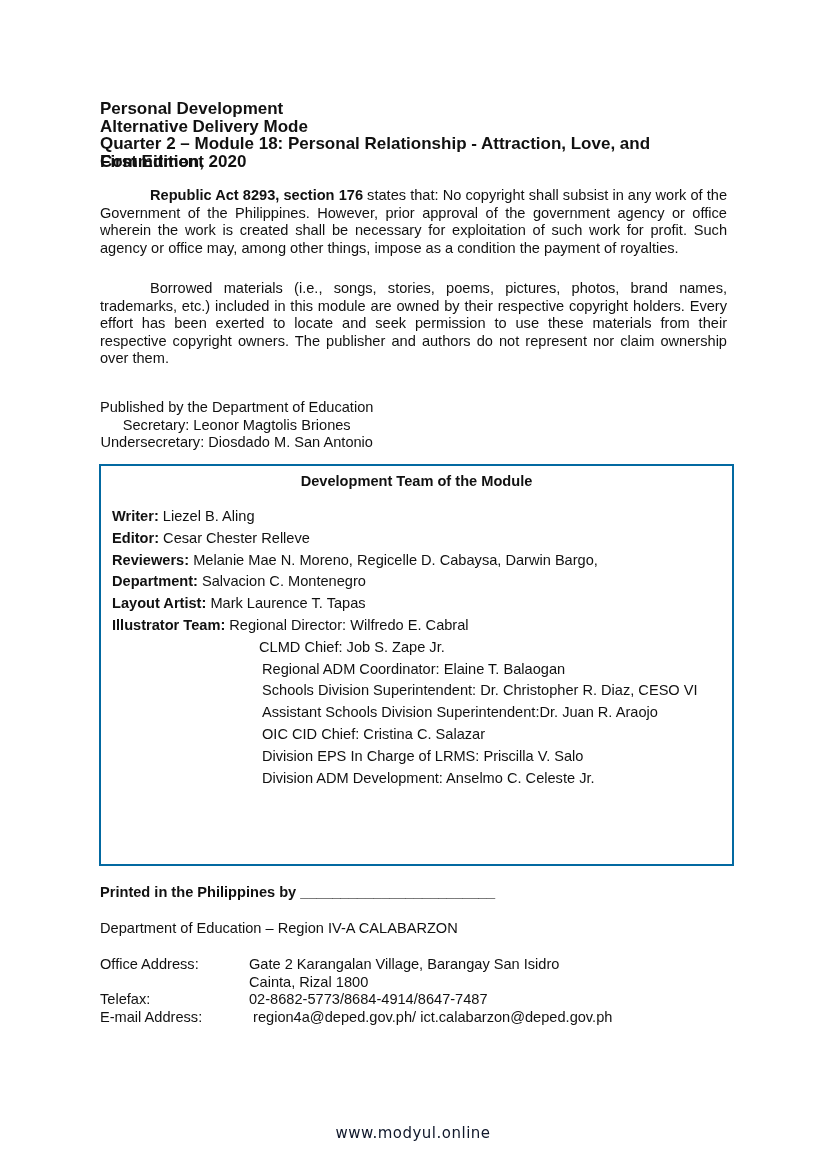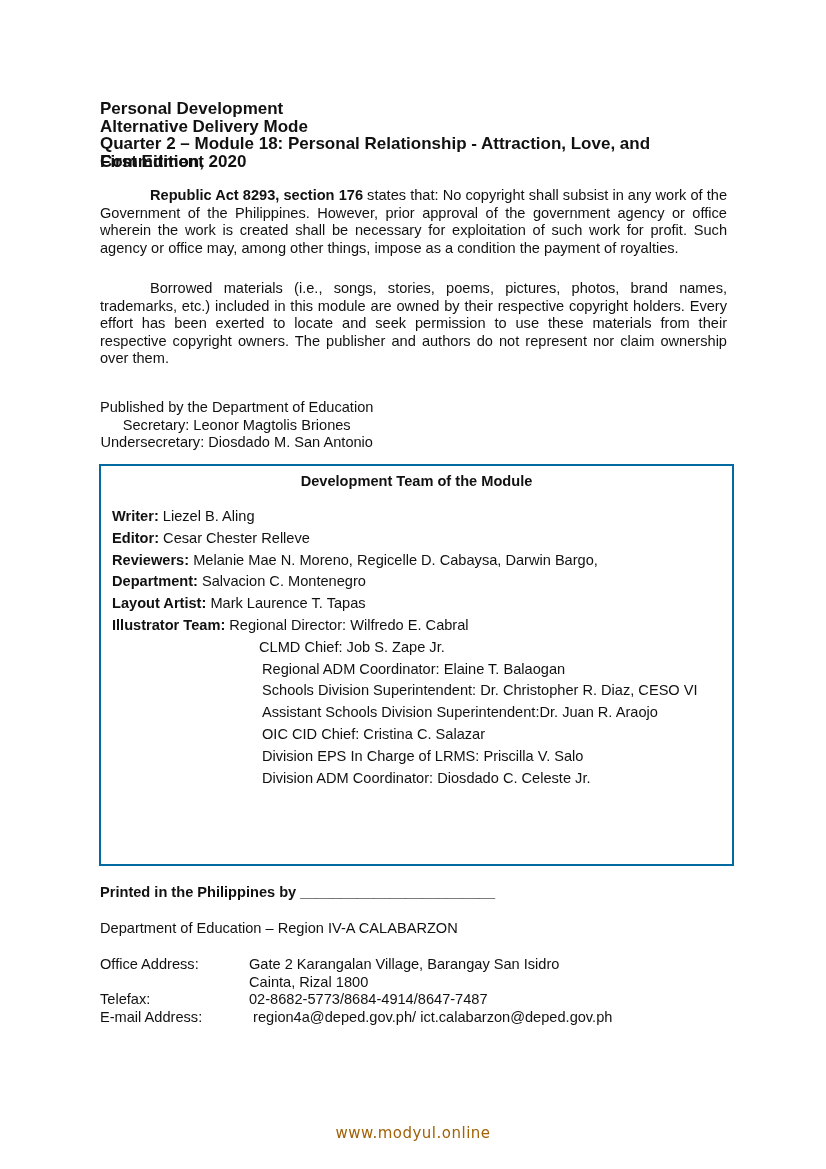--- a/index.html
+++ b/index.html
@@ -30,21 +30,21 @@
     .team-line { height: 21.8px; white-space: nowrap; }
     .mgmt-sub { padding-left: 147px; }
     .mgmt-sub2 { padding-left: 150px; }
     .printed { left: 100px; top: 884px; font-weight: bold; }
     .region { left: 100px; top: 920px; font-weight: normal; }
     .contact { left: 100px; top: 956px; }
     .contact-row { height: 17.5px; white-space: nowrap; }
     .contact-label { display: inline-block; width: 149px; }
     .watermark {
       left: 0; right: 0; top: 1125px; text-align: center;
-      font-family: "DejaVu Sans", sans-serif; font-size: 15px; color: #a16207;
+      font-family: "DejaVu Sans", sans-serif; font-size: 15px; color: #0f172a;
       letter-spacing: 0.5px;
     }
   </style>
 </head>
 <body>
 
 <div class="abs title-block">
   <div>Personal Development</div>
   <div>Alternative Delivery Mode</div>
   <div>Quarter 2 – Module 18: Personal Relationship - Attraction, Love, and Commitment</div>
@@ -73,21 +73,21 @@
     <div class="team-line"><span class="bold">Reviewers:</span><span> Melanie Mae N. Moreno, Regicelle D. Cabaysa, Darwin Bargo,</span></div>
     <div class="team-line"><span class="bold">Department:</span><span> Salvacion C. Montenegro</span></div>
     <div class="team-line"><span class="bold">Layout Artist:</span><span> Mark Laurence T. Tapas</span></div>
     <div class="team-line"><span class="bold">Illustrator Team:</span><span> Regional Director: Wilfredo E. Cabral</span></div>
     <div class="team-line mgmt-sub">CLMD Chief: Job S. Zape Jr.</div>
     <div class="team-line mgmt-sub2">Regional ADM Coordinator: Elaine T. Balaogan</div>
     <div class="team-line mgmt-sub2">Schools Division Superintendent: Dr. Christopher R. Diaz, CESO VI</div>
     <div class="team-line mgmt-sub2">Assistant Schools Division Superintendent:Dr. Juan R. Araojo</div>
     <div class="team-line mgmt-sub2">OIC CID Chief: Cristina C. Salazar</div>
     <div class="team-line mgmt-sub2">Division EPS In Charge of LRMS: Priscilla V. Salo</div>
-    <div class="team-line mgmt-sub2">Division ADM Coordinator: Diosdado C. Celeste Jr.</div>
+    <div class="team-line mgmt-sub2">Division ADM Development: Anselmo C. Celeste Jr.</div>
   </div>
 </div>
 
 <div class="abs printed">Printed in the Philippines by ________________________</div>
 <div class="abs region">Department of Education – Region IV-A CALABARZON</div>
 
 <div class="abs contact">
   <div class="contact-row"><span class="contact-label">Office Address:</span><span>Gate 2 Karangalan Village, Barangay San Isidro</span></div>
   <div class="contact-row"><span class="contact-label"></span><span>Cainta, Rizal 1800</span></div>
   <div class="contact-row"><span class="contact-label">Telefax:</span><span>02-8682-5773/8684-4914/8647-7487</span></div>

